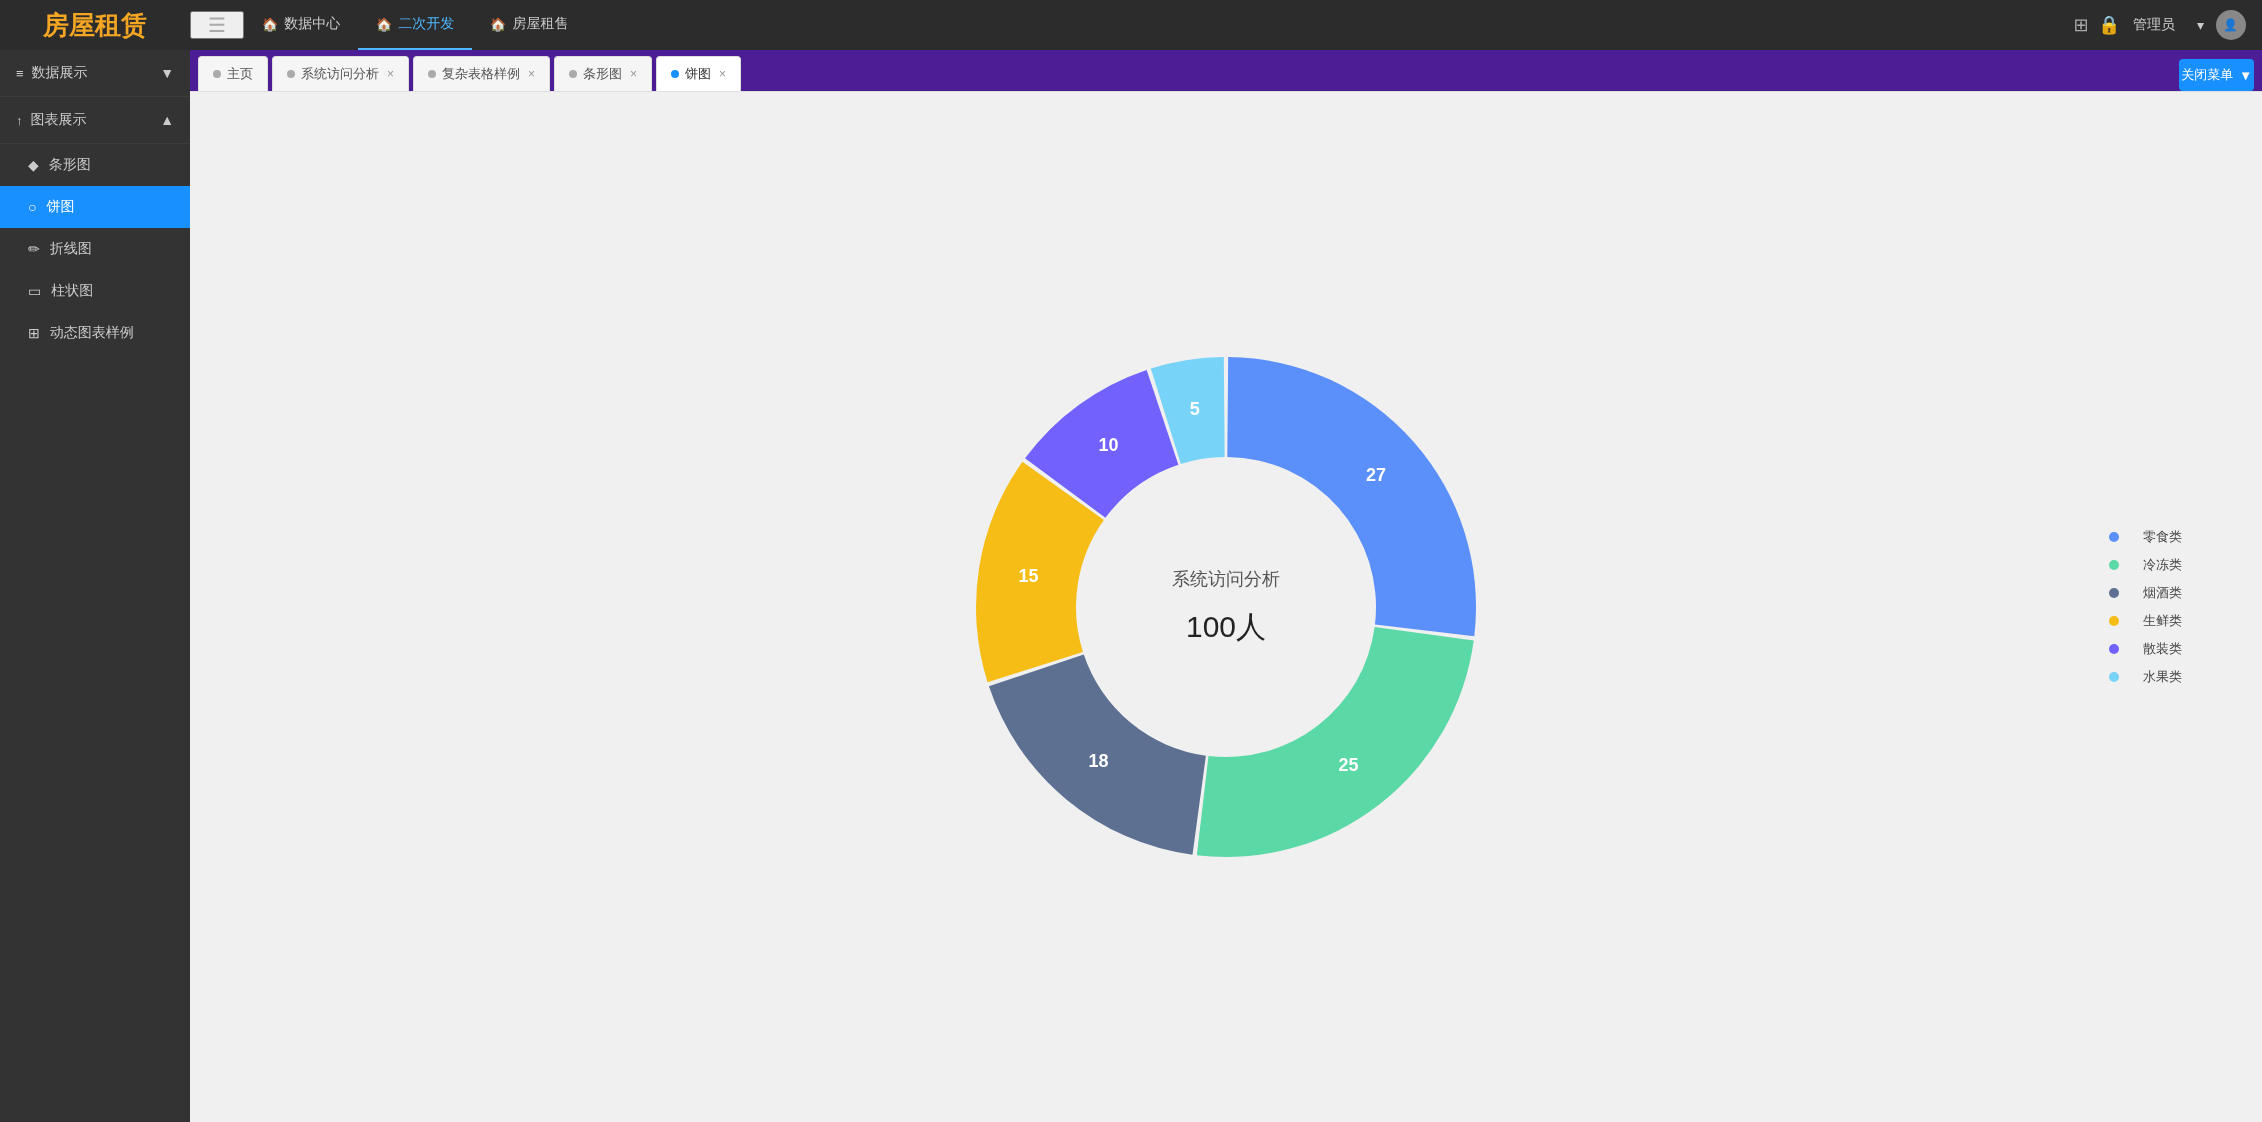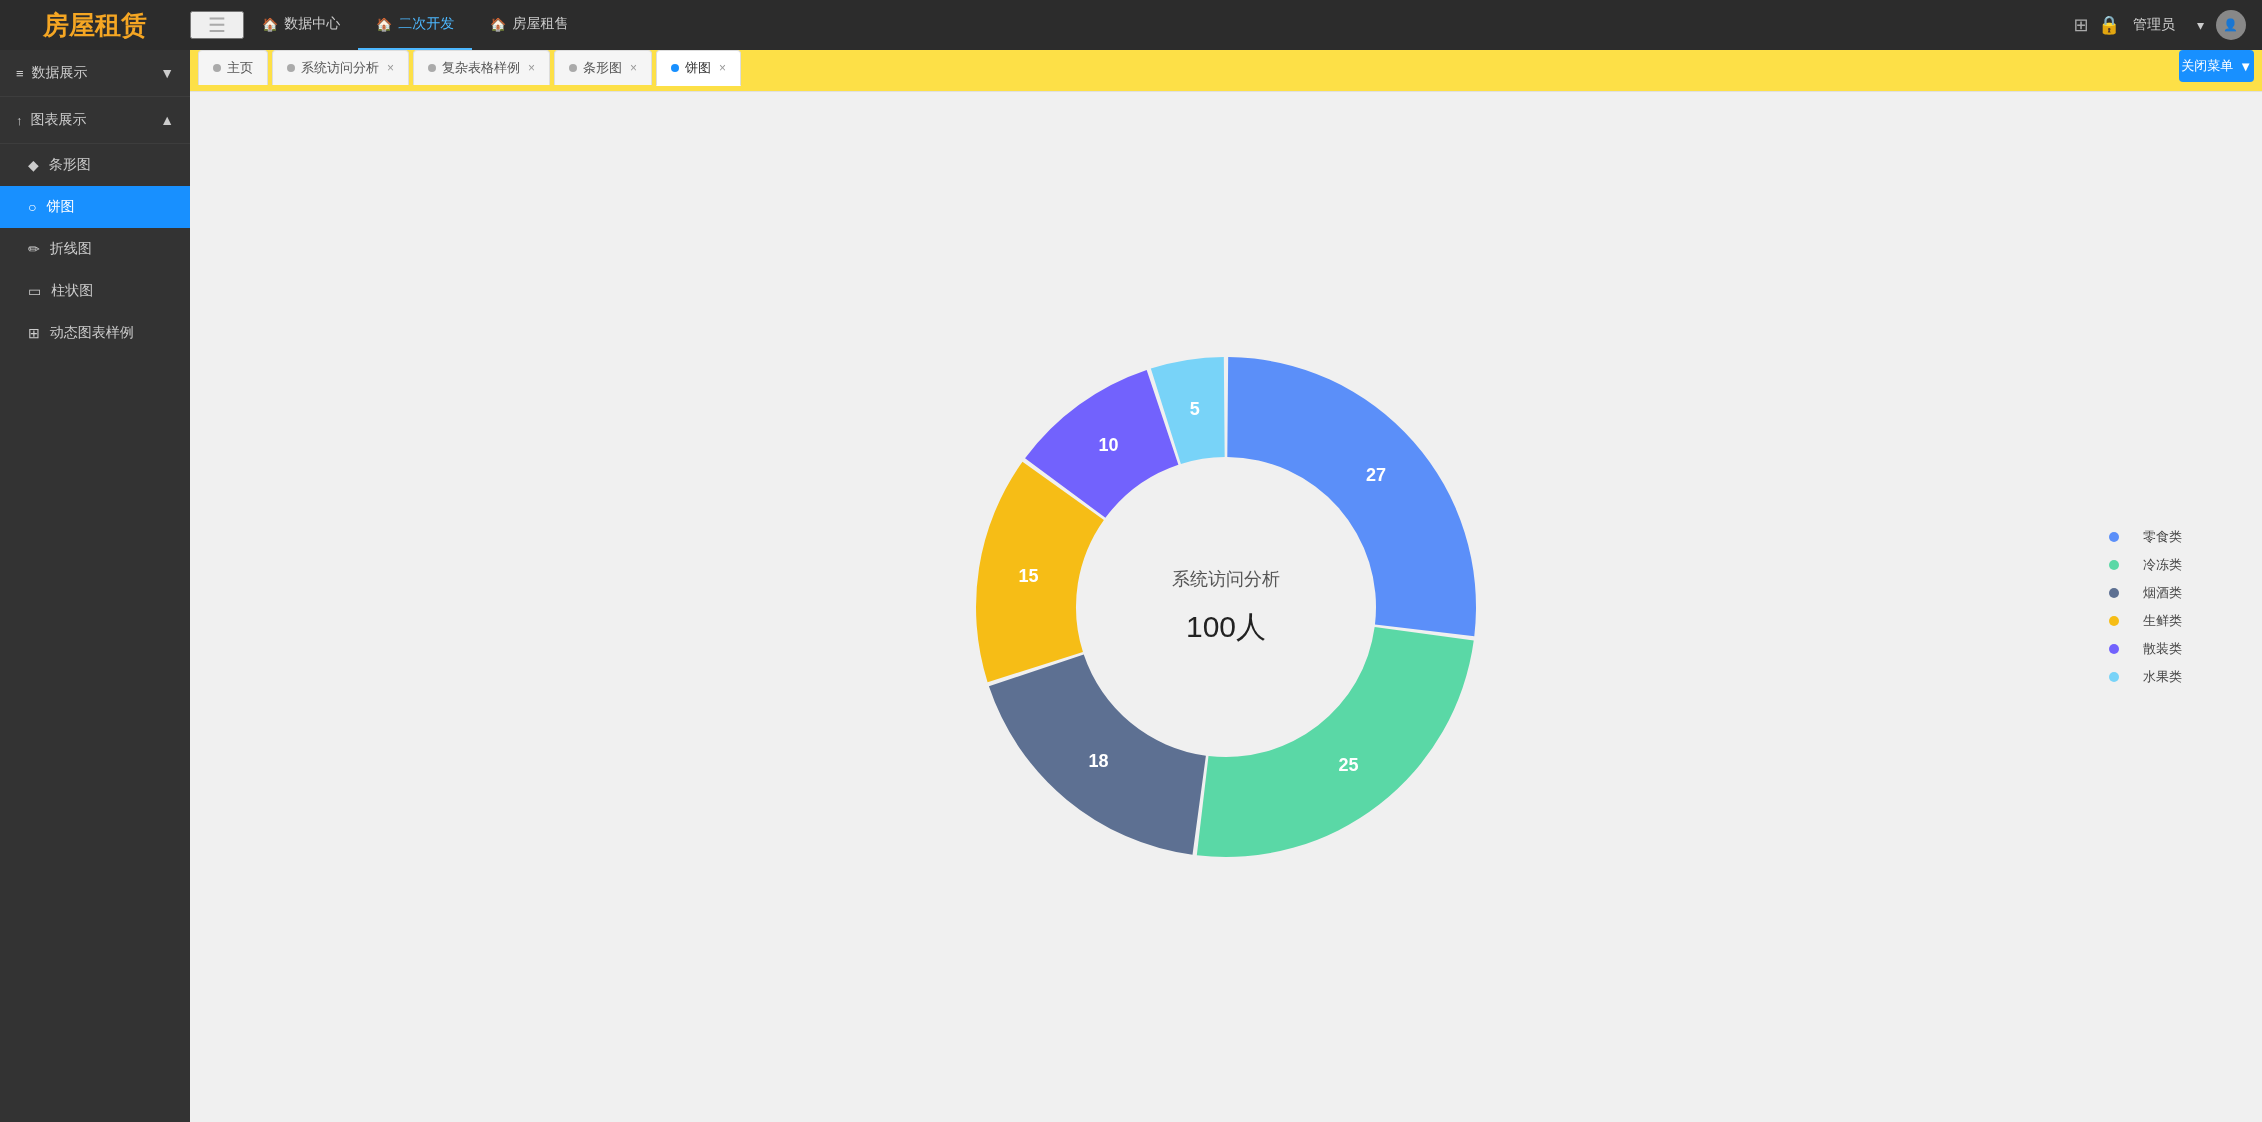--- a/index.html
+++ b/index.html
@@ -65,21 +65,21 @@
       color: #ccc; font-size: 14px; padding: 12px 16px 12px 28px; cursor: pointer;
     }
     .sidebar-item.active { background: #1890ff; color: #fff; }
     .sidebar-item .item-icon { font-size: 14px; }
 
     
     .content-area { flex: 1; display: flex; flex-direction: column; overflow: hidden; }
 
     
     .tabs-bar {
-      display: flex; align-items: flex-start; background: #fde047;
+      display: flex; align-items: flex-end; background: #4c1d95;
       border-bottom: 1px solid #e0e0e0; min-height: 42px; padding: 0 8px;
       gap: 4px; overflow-x: auto;
     }
     .tab-item {
       display: flex; align-items: center; gap: 6px; padding: 8px 14px;
       font-size: 13px; cursor: pointer; border-radius: 4px 4px 0 0;
       white-space: nowrap; color: #555; background: #f5f5f5;
       border: 1px solid #ddd; border-bottom: none;
     }
     .tab-item.active { background: #fff; color: #333; border-bottom: 1px solid #fff; margin-bottom: -1px; }

